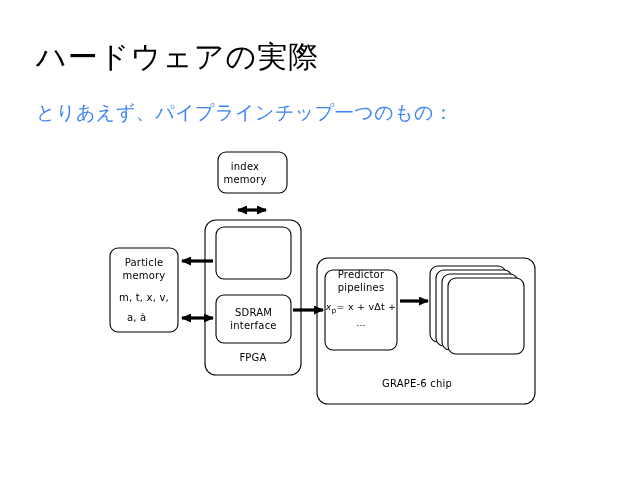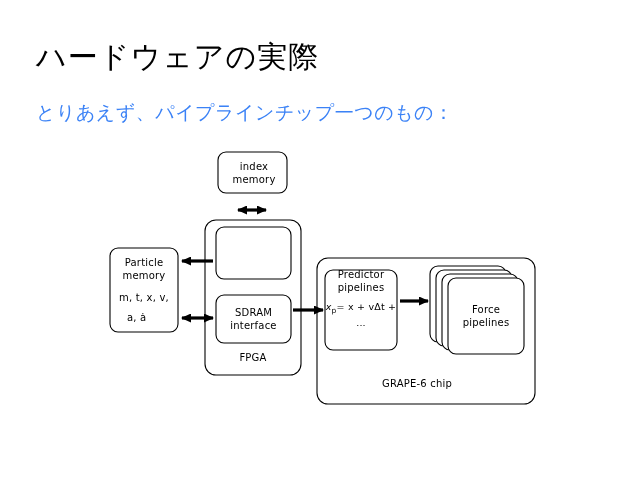--- a/index.html
+++ b/index.html
@@ -71,21 +71,21 @@
   .outer-label {
     position: absolute;
     font-size: 10px;
     line-height: 12px;
     text-align: center;
     white-space: nowrap;
     letter-spacing: 0.2px;
   }
 
   
-  #node-index-memory      { left: 218px; top: 152px; width: 48px;  height: 41px; padding-left: 24px; }
+  #node-index-memory      { left: 209px; top: 152px; width: 48px;  height: 41px; padding-left: 24px; }
   #node-particle-memory   { left: 110px; top: 248px; width: 68px;  height: 84px; }
   #node-indirect-address  { left: 216px; top: 227px; width: 75px;  height: 52px; }
   #node-sdram-interface   { left: 216px; top: 295px; width: 75px;  height: 48px; text-align: right; }
   #node-predictor         { left: 325px; top: 270px; width: 72px;  height: 57px; }
   #node-force-pipelines   { left: 448px; top: 278px; width: 76px;  height: 76px; }
 
   #label-fpga   { left: 205px; top: 352px; width: 96px;  }
   #label-grape  { left: 317px; top: 378px; width: 200px; }
   .pm-sym   { margin-top: 9px; font-size: 10px; }
   .pm-sym2  { margin-top: 7px; font-size: 10px; align-self: flex-start; padding-left: 17px; }
@@ -171,22 +171,18 @@
   <div class="node" id="node-predictor">
     <span class="line">Predictor</span>
     <span class="line">pipelines</span>
     <span class="formula">
       <span>x</span><sub>p</sub><span class="up">= x + vΔt +</span>
       <br>
       <span class="up">...</span>
     </span>
   </div>
 
-  <div class="node" id="node-force-pipelines">
-    <span class="line">Force</span>
-    <span class="line">pipelines</span>
-  </div>
 
   <div class="outer-label" id="label-fpga">FPGA</div>
 
   <div class="outer-label" id="label-grape">GRAPE-6 chip</div>
 
 </div>
 
 </body></html>

